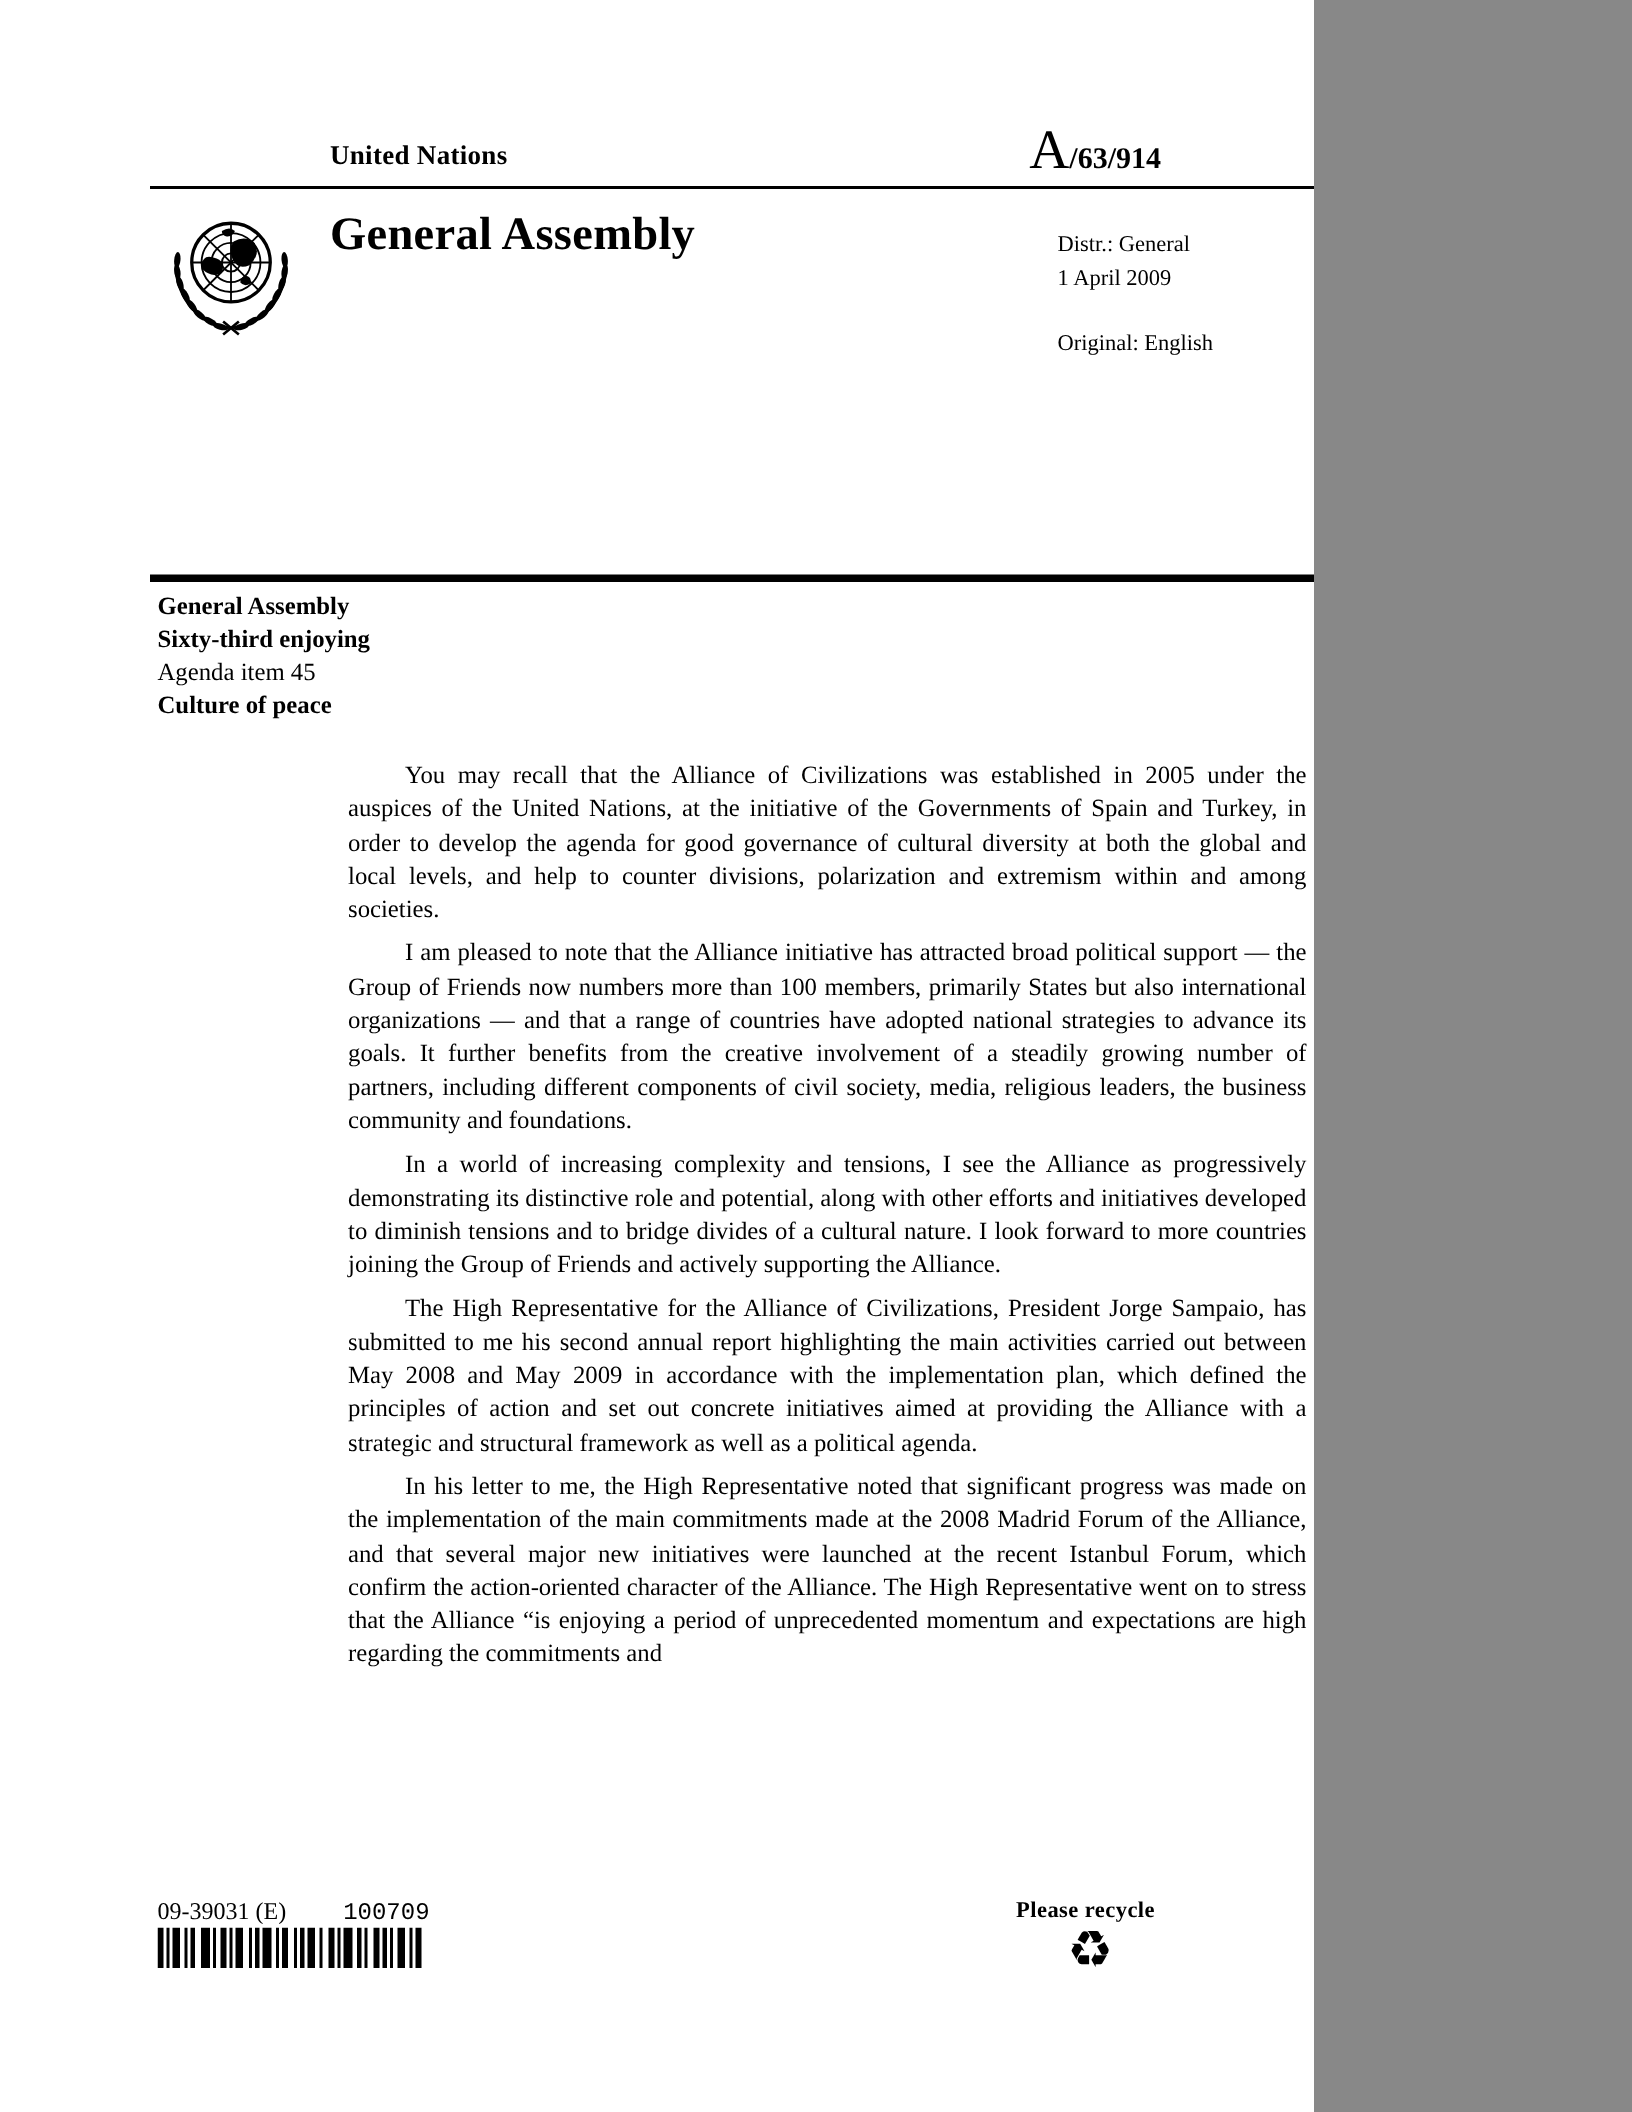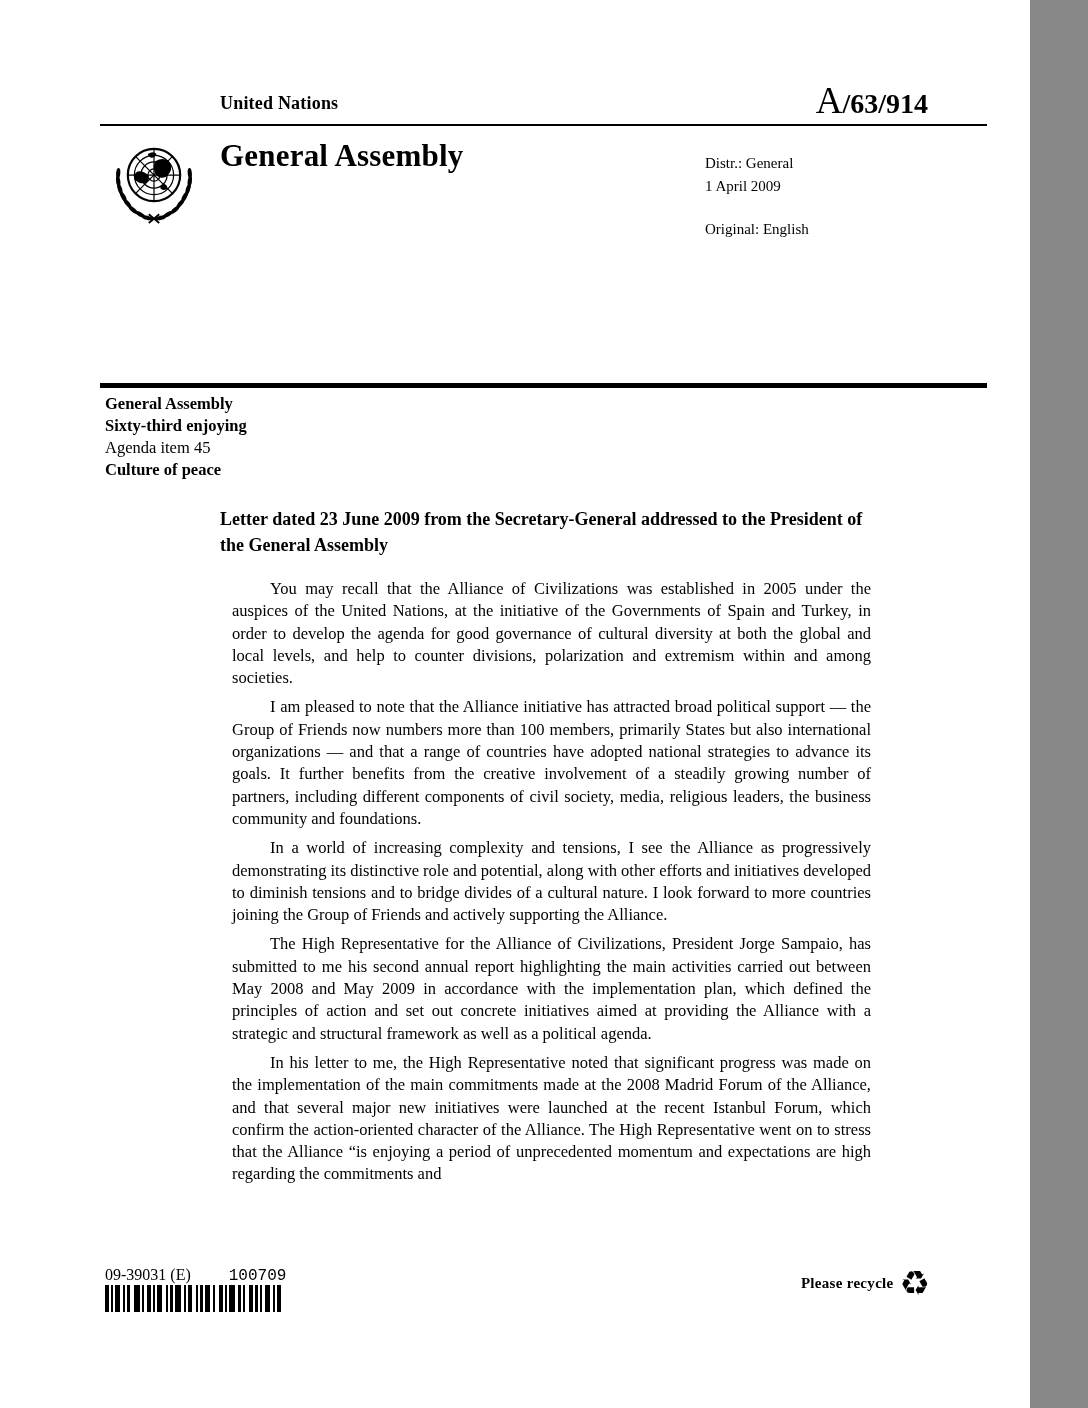--- a/index.html
+++ b/index.html
@@ -1,34 +1,34 @@
 <!DOCTYPE html>
 <html><head>
 <meta charset="utf-8">
 <style>
   html,body{margin:0;padding:0;background:#888;}
   .page{
     position:relative;
-    width:1030px;height:1408px;
+    width:876px;height:1408px;
     background:#ffffff;
     font-family:"Liberation Serif", serif;
     color:#000;
     overflow:hidden;
   }
   
   .org-name{
     position:absolute;left:220px;top:93px;
     font-size:18px;font-weight:bold;letter-spacing:.2px;
   }
   .doc-symbol{
     position:absolute;right:102px;top:82px;
     white-space:nowrap;
   }
   .doc-symbol .big-a{font-size:37px;font-weight:normal;line-height:1;}
-  .doc-symbol .rest{font-size:28px;font-weight:bold;}
+  .doc-symbol .rest{font-size:20px;font-weight:bold;}
   .rule-thin{
     position:absolute;left:100px;top:124px;width:887px;height:2px;background:#000;
   }
   
   .emblem{position:absolute;left:106px;top:136px;width:96px;height:92px;}
   .masthead-title{
     position:absolute;left:220px;top:138px;
     font-size:31px;font-weight:bold;letter-spacing:.2px;
   }
   .distr-block{position:absolute;left:705px;top:152px;font-size:15px;line-height:23px;}
@@ -49,21 +49,21 @@
     text-align:justify;text-indent:38px;
   }
   
   .footer-docid{
     position:absolute;left:105px;top:1266px;font-size:16px;white-space:nowrap;
   }
   .footer-docid .printcode{margin-left:38px;font-family:Liberation Mono, monospace;}
   .barcode{position:absolute;left:105px;top:1285px;}
   .recycle-wrap{
     position:absolute;right:100px;top:1266px;
-    display:flex;align-items:center;
+    display:flex;align-items:center;flex-direction:column;
   }
   .recycle-label{
     font-size:15px;font-weight:bold;letter-spacing:.3px;margin-right:6px;
     font-family:"Liberation Serif", serif;
   }
   .recycle-glyph{
     font-family:"DejaVu Sans", sans-serif;
     font-size:34px;line-height:34px;
   }
 </style>
@@ -164,21 +164,20 @@
 
   <div class="rule-thick"></div>
   <div class="session">
     <div class="b">General Assembly</div>
     <div class="b">Sixty-third enjoying</div>
     <div>Agenda item 45</div>
     <div class="b">Culture of peace</div>
   </div>
 
   <div class="letter">
-    <h1 class="letter-title">Letter dated 23 June 2009 from the Secretary-General addressed to the President of the General Assembly</h1>
     <p>You may recall that the Alliance of Civilizations was established in 2005 under the auspices of the United Nations, at the initiative of the Governments of Spain and Turkey, in order to develop the agenda for good governance of cultural diversity at both the global and local levels, and help to counter divisions, polarization and extremism within and among societies.</p>
     <p>I am pleased to note that the Alliance initiative has attracted broad political support — the Group of Friends now numbers more than 100 members, primarily States but also international organizations — and that a range of countries have adopted national strategies to advance its goals. It further benefits from the creative involvement of a steadily growing number of partners, including different components of civil society, media, religious leaders, the business community and foundations.</p>
     <p>In a world of increasing complexity and tensions, I see the Alliance as progressively demonstrating its distinctive role and potential, along with other efforts and initiatives developed to diminish tensions and to bridge divides of a cultural nature. I look forward to more countries joining the Group of Friends and actively supporting the Alliance.</p>
     <p>The High Representative for the Alliance of Civilizations, President Jorge Sampaio, has submitted to me his second annual report highlighting the main activities carried out between May 2008 and May 2009 in accordance with the implementation plan, which defined the principles of action and set out concrete initiatives aimed at providing the Alliance with a strategic and structural framework as well as a political agenda.</p>
     <p>In his letter to me, the High Representative noted that significant progress was made on the implementation of the main commitments made at the 2008 Madrid Forum of the Alliance, and that several major new initiatives were launched at the recent Istanbul Forum, which confirm the action-oriented character of the Alliance. The High Representative went on to stress that the Alliance “is enjoying a period of unprecedented momentum and expectations are high regarding the commitments and</p>
   </div>
 
   <div class="footer-docid">
     <span>09-39031 (E)</span><span class="printcode">100709</span>
   </div>

